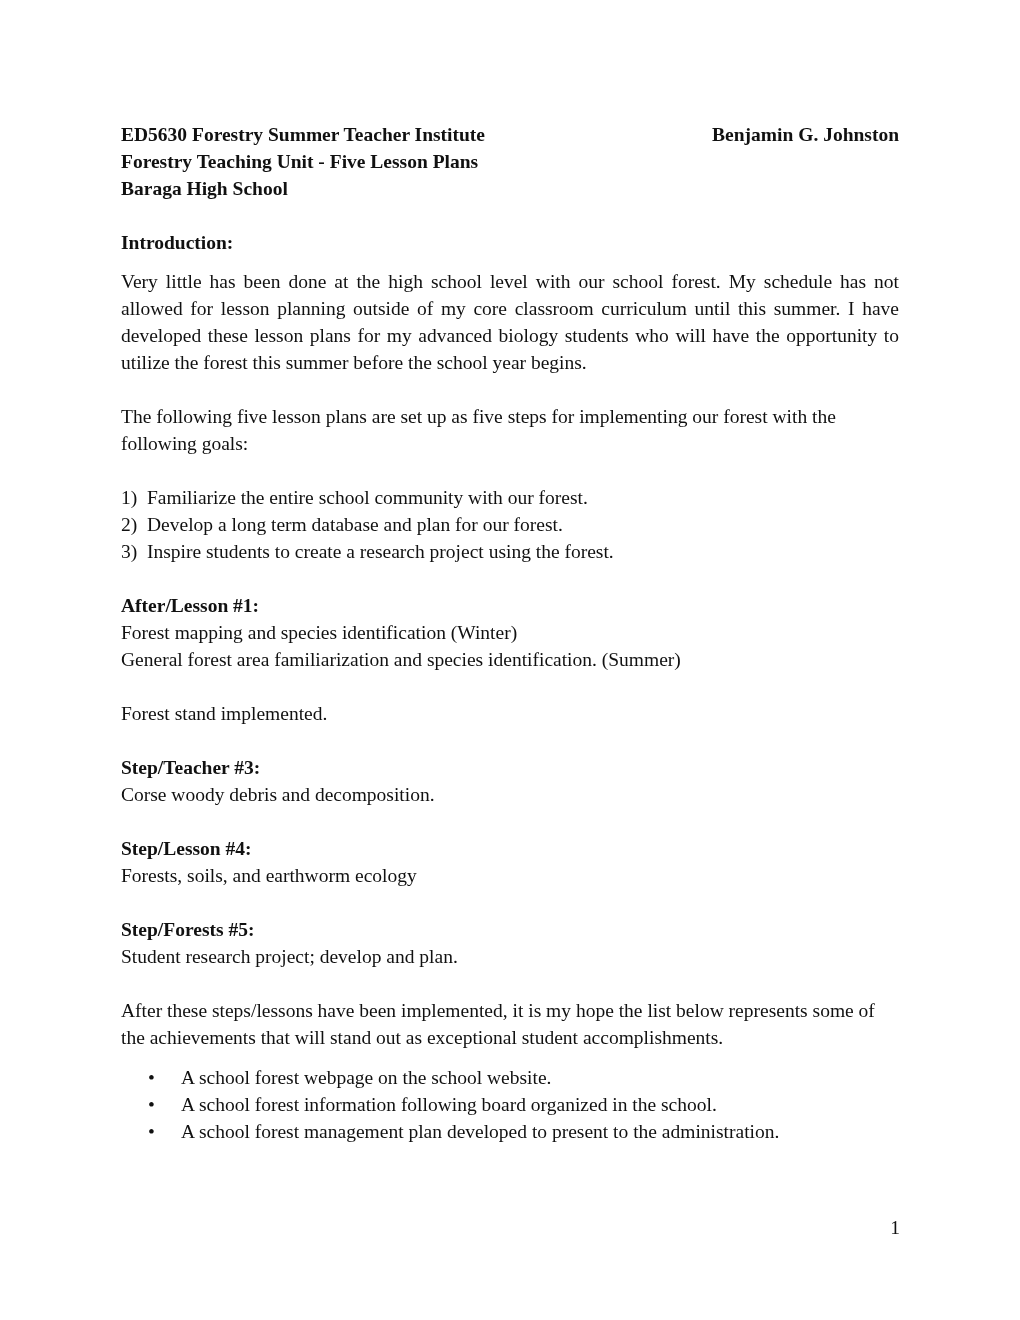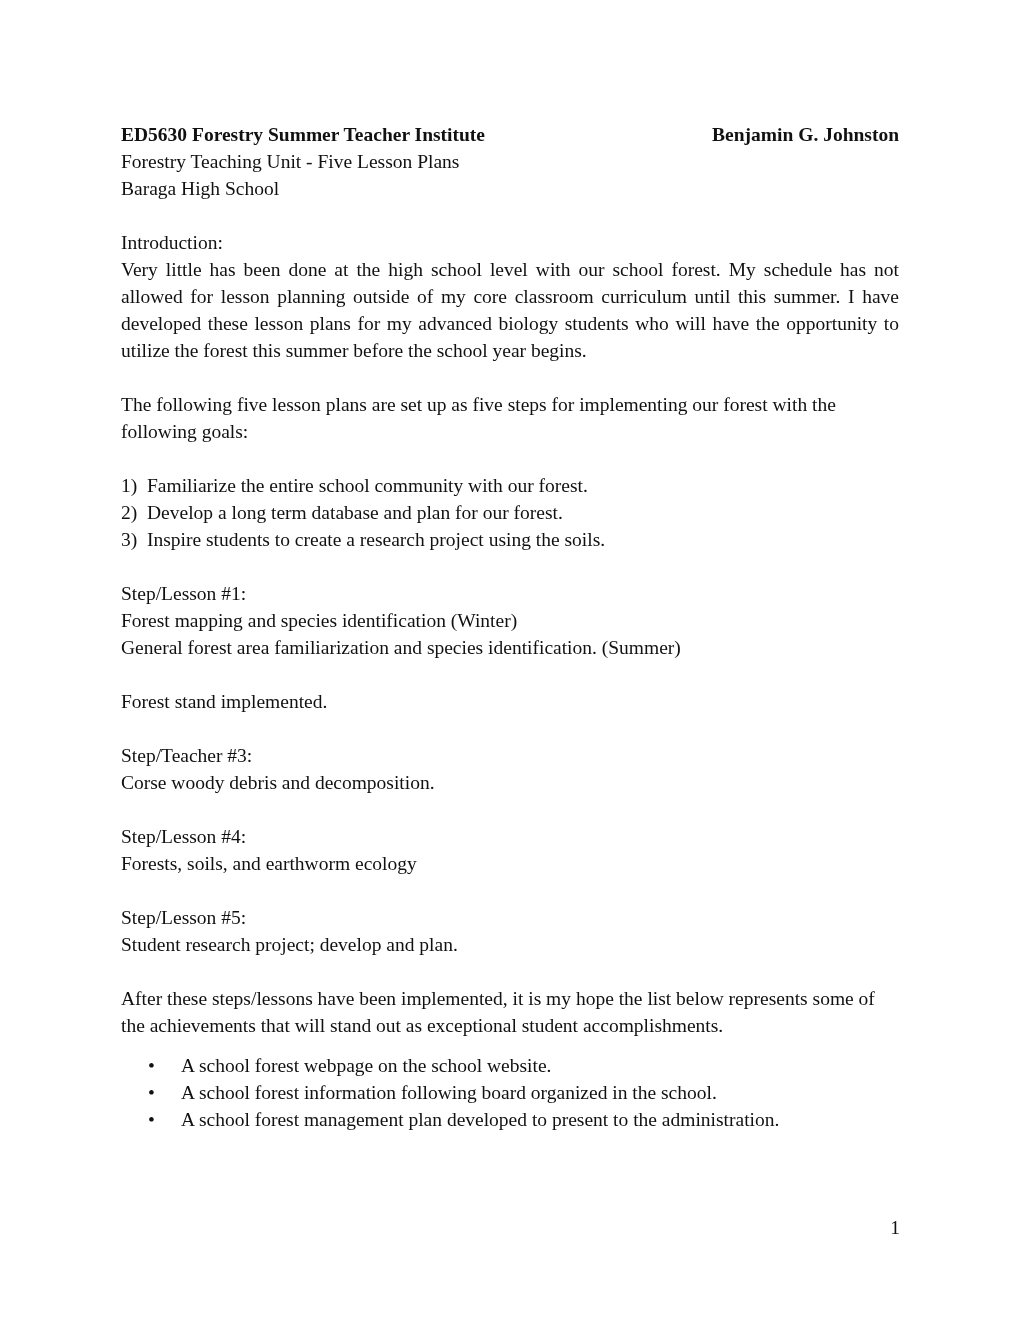--- a/index.html
+++ b/index.html
@@ -13,23 +13,23 @@
     }
     .page {
       position: absolute;
       left: 121px;
       top: 121px;
       width: 778px;
       font-size: 19.5px;
       line-height: 27px;
     }
     .hdr-row { display: flex; justify-content: space-between; font-weight: bold; align-items: flex-end; }
-    .bold { font-weight: normal; }
+    .bold { font-weight: bold; }
     .blank { height: 27px; }
-    .justify { text-align: justify; text-align-last: left; }
+    .justify { text-align: justify; text-align-last: left; margin-top: 12px; }
     .numlist { margin: 0; padding: 0; list-style: none; }
     .numlist li { display: flex; }
     .numlist .num { width: 26px; flex: 0 0 26px; }
     .bullets { margin: 0; padding: 0; list-style: none; margin-top: 13px; }
     .bullets li { display: flex; }
     .bullets .dot { width: 60px; flex: 0 0 60px; padding-left: 27px; box-sizing: border-box; }
     .page-num {
       position: absolute;
       left: 880px;
       top: 1214px;
@@ -61,27 +61,27 @@
     <li>
       <span class="num">1)</span>
       <span>Familiarize the entire school community with our forest.</span>
     </li>
     <li>
       <span class="num">2)</span>
       <span>Develop a long term database and plan for our forest.</span>
     </li>
     <li>
       <span class="num">3)</span>
-      <span>Inspire students to create a research project using the soils.</span>
+      <span>Inspire students to create a research project using the forest.</span>
     </li>
   </ul>
   <div class="blank"></div>
 
   <div>
-    <div class="bold">Step/Lesson #1:</div>
+    <div class="bold">After/Lesson #1:</div>
     <div>Forest mapping and species identification (Winter)</div>
     <div>General forest area familiarization and species identification. (Summer)</div>
   </div>
   <div class="blank"></div>
 
   <div>
     <div>Forest stand implemented.</div>
   </div>
   <div class="blank"></div>
 
@@ -91,21 +91,21 @@
   </div>
   <div class="blank"></div>
 
   <div>
     <div class="bold">Step/Lesson #4:</div>
     <div>Forests, soils, and earthworm ecology</div>
   </div>
   <div class="blank"></div>
 
   <div>
-    <div class="bold">Step/Lesson #5:</div>
+    <div class="bold">Step/Forests #5:</div>
     <div>Student research project; develop and plan.</div>
   </div>
   <div class="blank"></div>
 
   <div>After these steps/lessons have been implemented, it is my hope the list below represents some of the achievements that will stand out as exceptional student accomplishments.</div>
   <ul class="bullets">
     <li>
       <span class="dot">•</span>
       <span>A school forest webpage on the school website.</span>
     </li>

